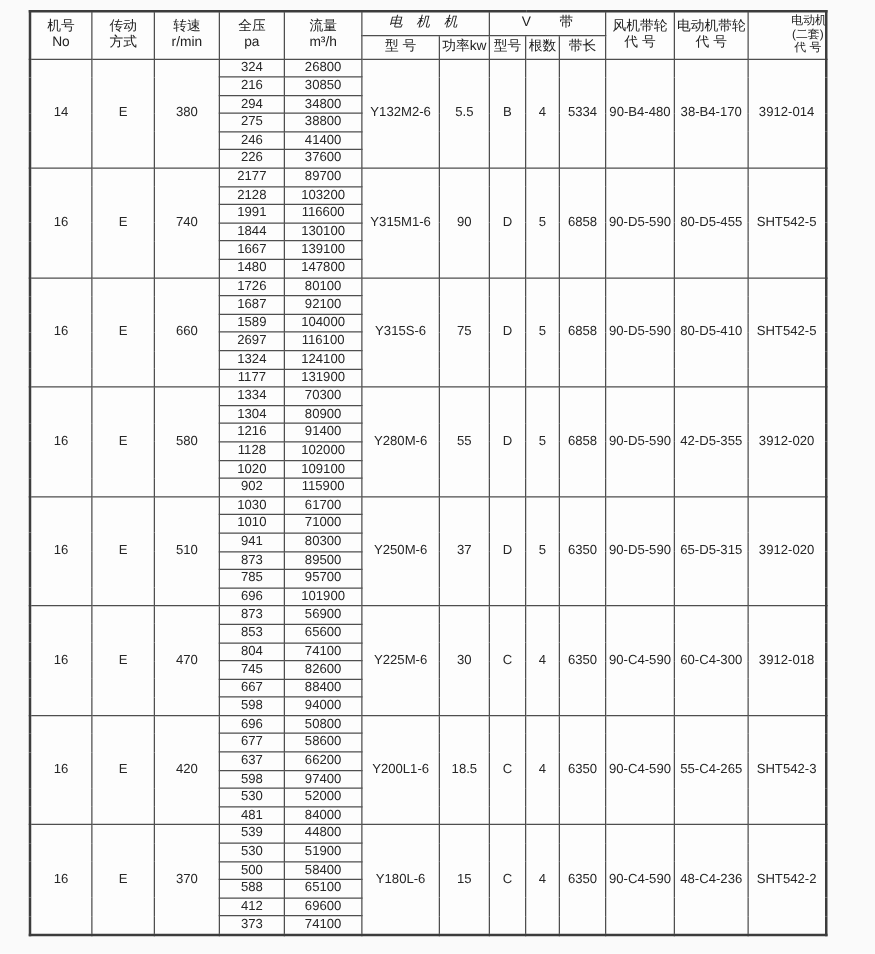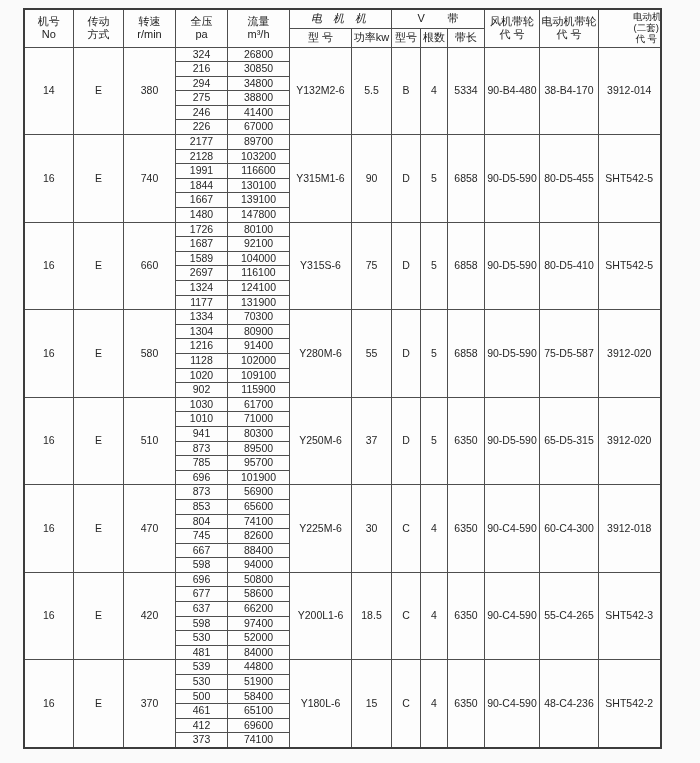--- a/index.html
+++ b/index.html
@@ -143,21 +143,21 @@
         <tr>
           <td>275</td>
           <td>38800</td>
         </tr>
         <tr>
           <td>246</td>
           <td>41400</td>
         </tr>
         <tr>
           <td>226</td>
-          <td>67000</td>
+          <td>37600</td>
         </tr>
         <tr>
           <td rowspan="6">16</td>
           <td rowspan="6">E</td>
           <td rowspan="6">740</td>
           <td>2177</td>
           <td>89700</td>
           <td rowspan="6">Y315M1-6</td>
           <td rowspan="6">90</td>
           <td rowspan="6">D</td>
@@ -227,21 +227,21 @@
           <td rowspan="6">E</td>
           <td rowspan="6">580</td>
           <td>1334</td>
           <td>70300</td>
           <td rowspan="6">Y280M-6</td>
           <td rowspan="6">55</td>
           <td rowspan="6">D</td>
           <td rowspan="6">5</td>
           <td rowspan="6">6858</td>
           <td rowspan="6">90-D5-590</td>
-          <td rowspan="6">75-D5-587</td>
+          <td rowspan="6">42-D5-355</td>
           <td rowspan="6">3912-020</td>
         </tr>
         <tr>
           <td>1304</td>
           <td>80900</td>
         </tr>
         <tr>
           <td>1216</td>
           <td>91400</td>
         </tr>
@@ -379,21 +379,21 @@
         </tr>
         <tr>
           <td>530</td>
           <td>51900</td>
         </tr>
         <tr>
           <td>500</td>
           <td>58400</td>
         </tr>
         <tr>
-          <td>461</td>
+          <td>588</td>
           <td>65100</td>
         </tr>
         <tr>
           <td>412</td>
           <td>69600</td>
         </tr>
         <tr>
           <td>373</td>
           <td>74100</td>
         </tr>

